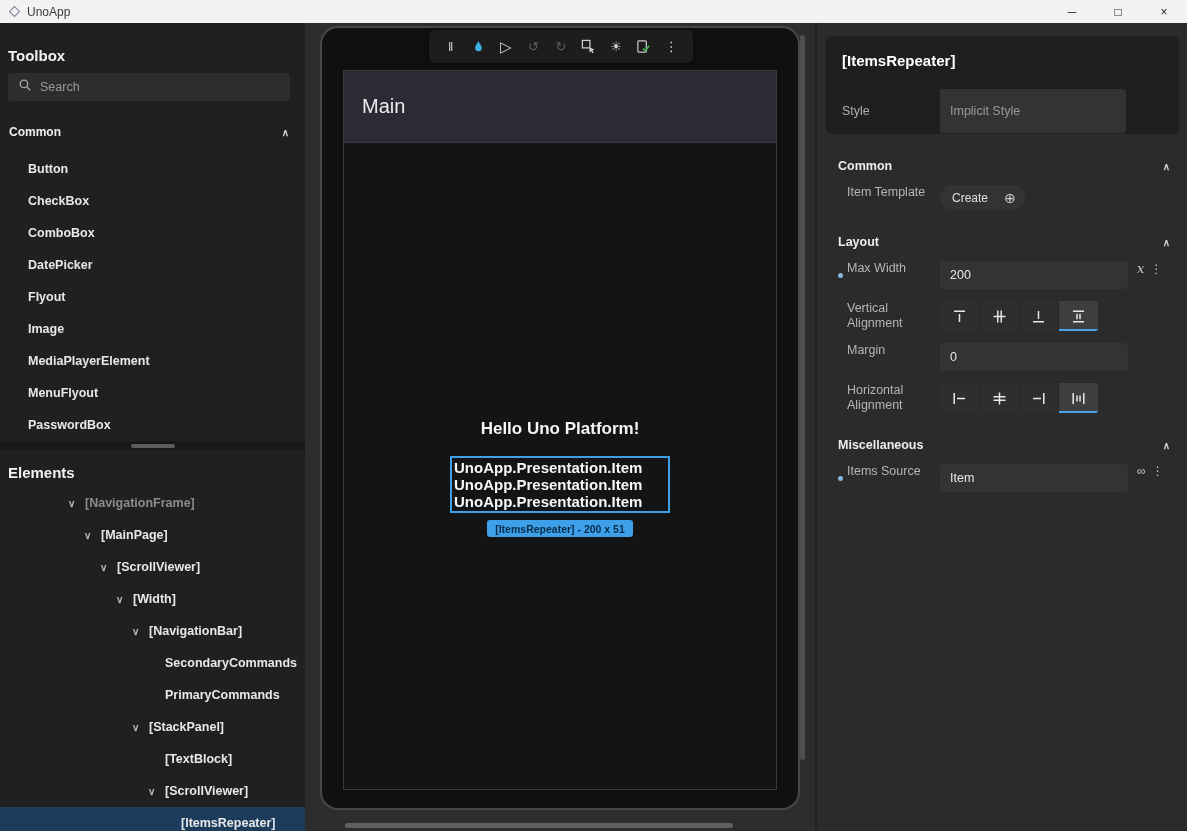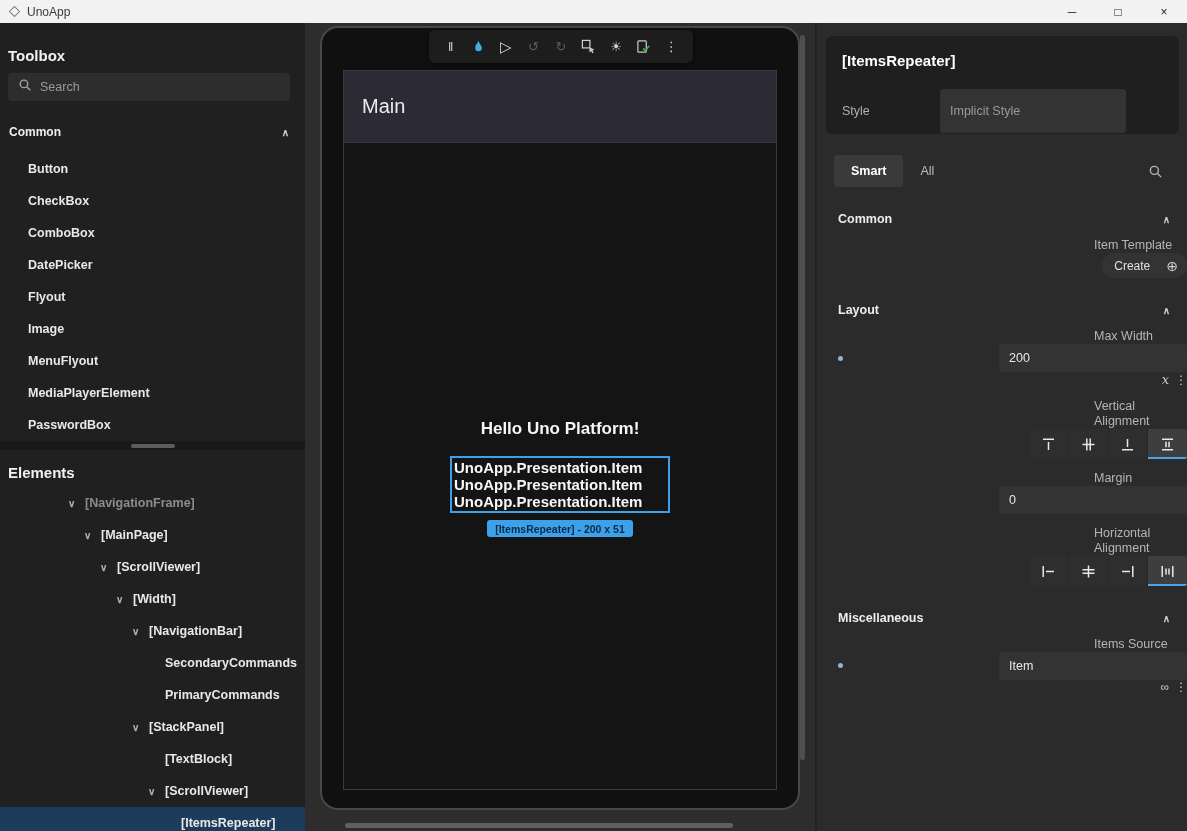--- a/index.html
+++ b/index.html
@@ -79,21 +79,21 @@
   .plabel { width:98px; font-size:12.5px; color:#b0b0b0; }
   .pinput { width:186px; height:44px; background:#333333; border:none; border-radius:3px;
             color:#9a9a9a; font-size:12.5px; font-family:inherit; padding:0 10px; outline:none; }
   .ptabs { margin:21px 16px 0 17px; display:flex; align-items:center; }
   .ptab { padding:9px 17px; font-size:12.5px; color:#bdbdbd; border-radius:4px; cursor:default; }
   .ptab.sel { background:#3a3a3a; color:#ffffff; font-weight:bold; }
   .psearch { margin-left:auto; margin-right:8px; display:flex; }
   .psec { margin-top:25px; padding:0 17px 0 21px; display:flex; align-items:center;
           font-size:12.5px; font-weight:bold; color:#ededed; }
   .psec .chev { margin-left:auto; font-size:10px; color:#cfcfcf; }
-  .prow { margin-top:12px; padding-left:30px; display:flex; align-items:flex-end; position:relative;flex-direction:column; }
+  .prow { margin-top:12px; padding-left:30px; display:flex; align-items:flex-start; position:relative; }
   .prow .dot { position:absolute; left:21px; top:50%; margin-top:-2.5px; width:5px; height:5px;
                border-radius:50%; background:#86b7e0; }
   .plbl { width:93px; font-size:12.5px; color:#b5b5b5; line-height:15px; }
   .pinput2 { width:188px; height:28px; background:#333333; border:none; border-radius:3px;
              color:#e8e8e8; font-size:12.5px; font-family:inherit; padding:0 10px; outline:none; }
   .create { height:25px; padding:0 9px 0 12px; background:#333333; border:none; border-radius:13px;
             display:inline-flex; align-items:center; gap:16px; font-size:12px; color:#e0e0e0;
             font-family:inherit; cursor:default; }
   .create .plus { font-size:14px; color:#cfcfcf; }
   .agroup { width:158px; height:30px; background:#2e2e2e; border-radius:3px; display:flex;
@@ -142,22 +142,22 @@
     <span class="chev">∧</span>
   </div>
 
   <div class="titems">
     <div class="titem">Button</div>
     <div class="titem">CheckBox</div>
     <div class="titem">ComboBox</div>
     <div class="titem">DatePicker</div>
     <div class="titem">Flyout</div>
     <div class="titem">Image</div>
+    <div class="titem">MediaPlayerElement</div>
     <div class="titem">MenuFlyout</div>
-    <div class="titem">MediaPlayerElement</div>
     <div class="titem">PasswordBox</div>
   </div>
 
   <div class="splitter">
       <div class="handle"></div>
     </div>
 
   <div class="sb-head el">Elements</div>
 
   <div class="tree">
@@ -260,30 +260,20 @@
 <div class="props">
 
   <div class="pcard">
     <div class="ptitle">[ItemsRepeater]</div>
     <div class="stylerow">
       <span class="plabel">Style</span>
       <input class="pinput" value="Implicit Style" style="">
     </div>
   </div>
 
-  <div class="ptabs">
-    <div class="ptab sel">Smart</div>
-    <div class="ptab">All</div>
-    <span class="psearch">
-      <svg width="15" height="15" viewBox="0 0 16 16" fill="none" stroke="#b5b5b5" stroke-width="1.5">
-          <circle cx="6.8" cy="6.8" r="4.3"></circle>
-          <line x1="10.2" y1="10.2" x2="14" y2="14"></line>
-        </svg>
-    </span>
-  </div>
 
   <div class="psec">
     <span>Common</span>
     <span class="chev">∧</span>
   </div>
   <div class="prow">
     <span class="plbl">Item Template</span>
     <button class="create">
       <span>Create</span>
       <span class="plus">⊕</span>

